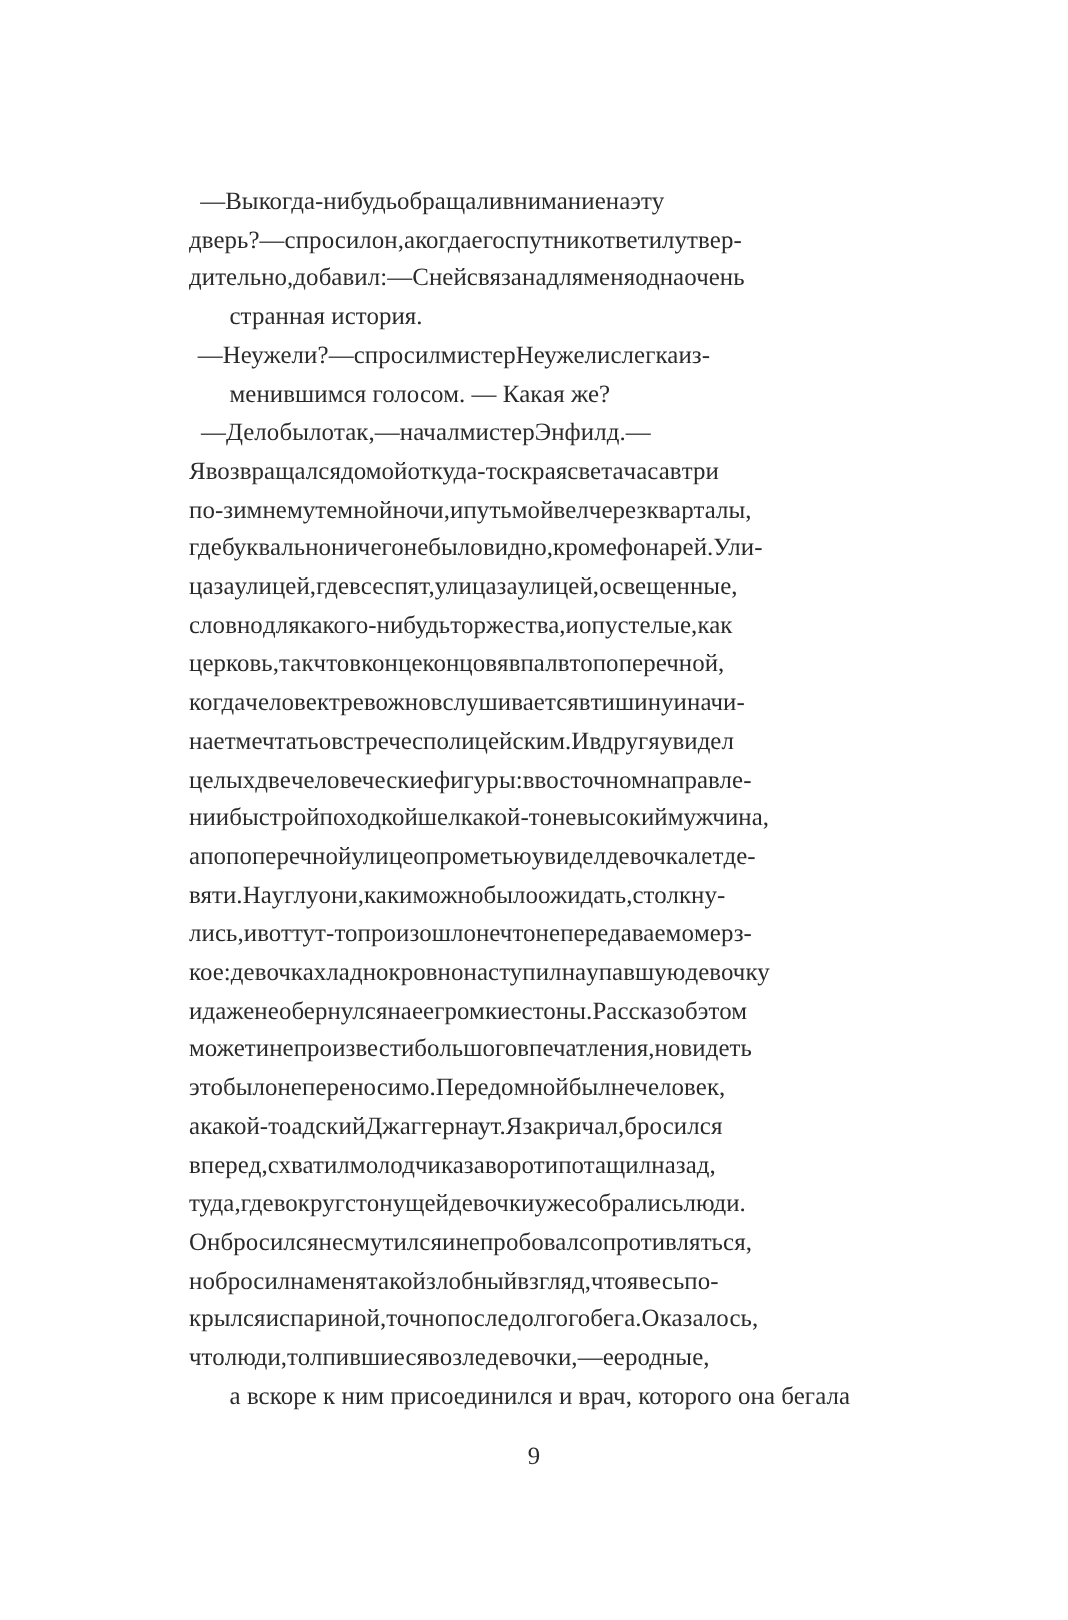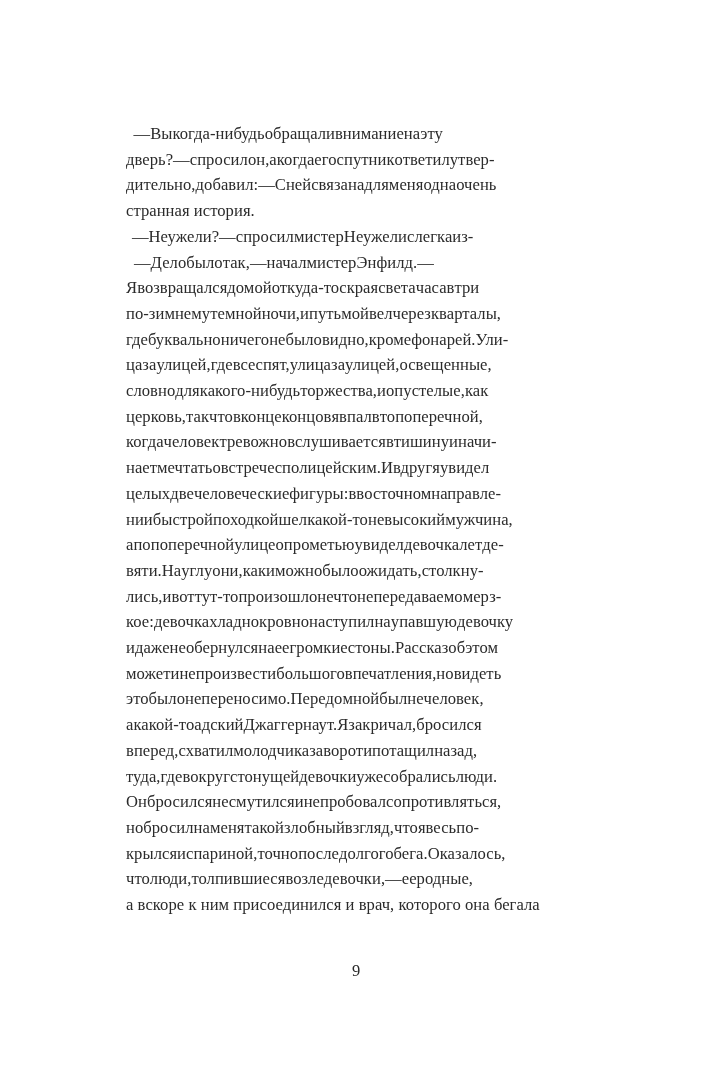--- a/index.html
+++ b/index.html
@@ -43,20 +43,21 @@
   .para .ln.first {
     text-indent: 24px;
   }
   .para .ln:after {
     content: "";
     display: inline-block;
     width: 100%;
   }
   .para .ln.last {
     white-space: normal;
+    margin-left: 27px;
   }
   .para .ln.last:after {
     content: none;
   }
   .para .ln.justified {
     display: flex;
     justify-content: space-between;
     white-space: pre;
   }
   .para .ln.justified.first {
@@ -84,20 +85,21 @@
 
   <div class="text-block" id="text-block">
       <p class="para">
         <span class="ln justified first"><span class="lead"></span><span>—</span><span>Вы</span><span>когда-нибудь</span><span>обращали</span><span>внимание</span><span>на</span><span>эту</span></span>
         <span class="ln justified"><span>дверь?</span><span>—</span><span>спросил</span><span>он,</span><span>а</span><span>когда</span><span>его</span><span>спутник</span><span>ответил</span><span>утвер-</span></span>
         <span class="ln justified"><span>дительно,</span><span>добавил:</span><span>—</span><span>С</span><span>ней</span><span>связана</span><span>для</span><span>меня</span><span>одна</span><span>очень</span></span>
         <span class="ln last">странная история.</span>
       </p>
       <p class="para">
         <span class="ln justified first"><span class="lead"></span><span>—</span><span>Неужели?</span><span>—</span><span>спросил</span><span>мистер</span><span>Неужели</span><span>слегка</span><span>из-</span></span>
+        <span class="ln last">менившимся голосом. — Какая же?</span>
       </p>
       <p class="para">
         <span class="ln justified first"><span class="lead"></span><span>—</span><span>Дело</span><span>было</span><span>так,</span><span>—</span><span>начал</span><span>мистер</span><span>Энфилд.</span><span>—</span></span>
         <span class="ln justified"><span>Я</span><span>возвращался</span><span>домой</span><span>откуда-то</span><span>с</span><span>края</span><span>света</span><span>часа</span><span>в</span><span>три</span></span>
         <span class="ln justified"><span>по-зимнему</span><span>темной</span><span>ночи,</span><span>и</span><span>путь</span><span>мой</span><span>вел</span><span>через</span><span>кварталы,</span></span>
         <span class="ln justified"><span>где</span><span>буквально</span><span>ничего</span><span>не</span><span>было</span><span>видно,</span><span>кроме</span><span>фонарей.</span><span>Ули-</span></span>
         <span class="ln justified"><span>ца</span><span>за</span><span>улицей,</span><span>где</span><span>все</span><span>спят,</span><span>улица</span><span>за</span><span>улицей,</span><span>освещенные,</span></span>
         <span class="ln justified"><span>словно</span><span>для</span><span>какого-нибудь</span><span>торжества,</span><span>и</span><span>опустелые,</span><span>как</span></span>
         <span class="ln justified"><span>церковь,</span><span>так</span><span>что</span><span>в</span><span>конце</span><span>концов</span><span>я</span><span>впал</span><span>в</span><span>то</span><span>поперечной,</span></span>
         <span class="ln justified"><span>когда</span><span>человек</span><span>тревожно</span><span>вслушивается</span><span>в</span><span>тишину</span><span>и</span><span>начи-</span></span>

